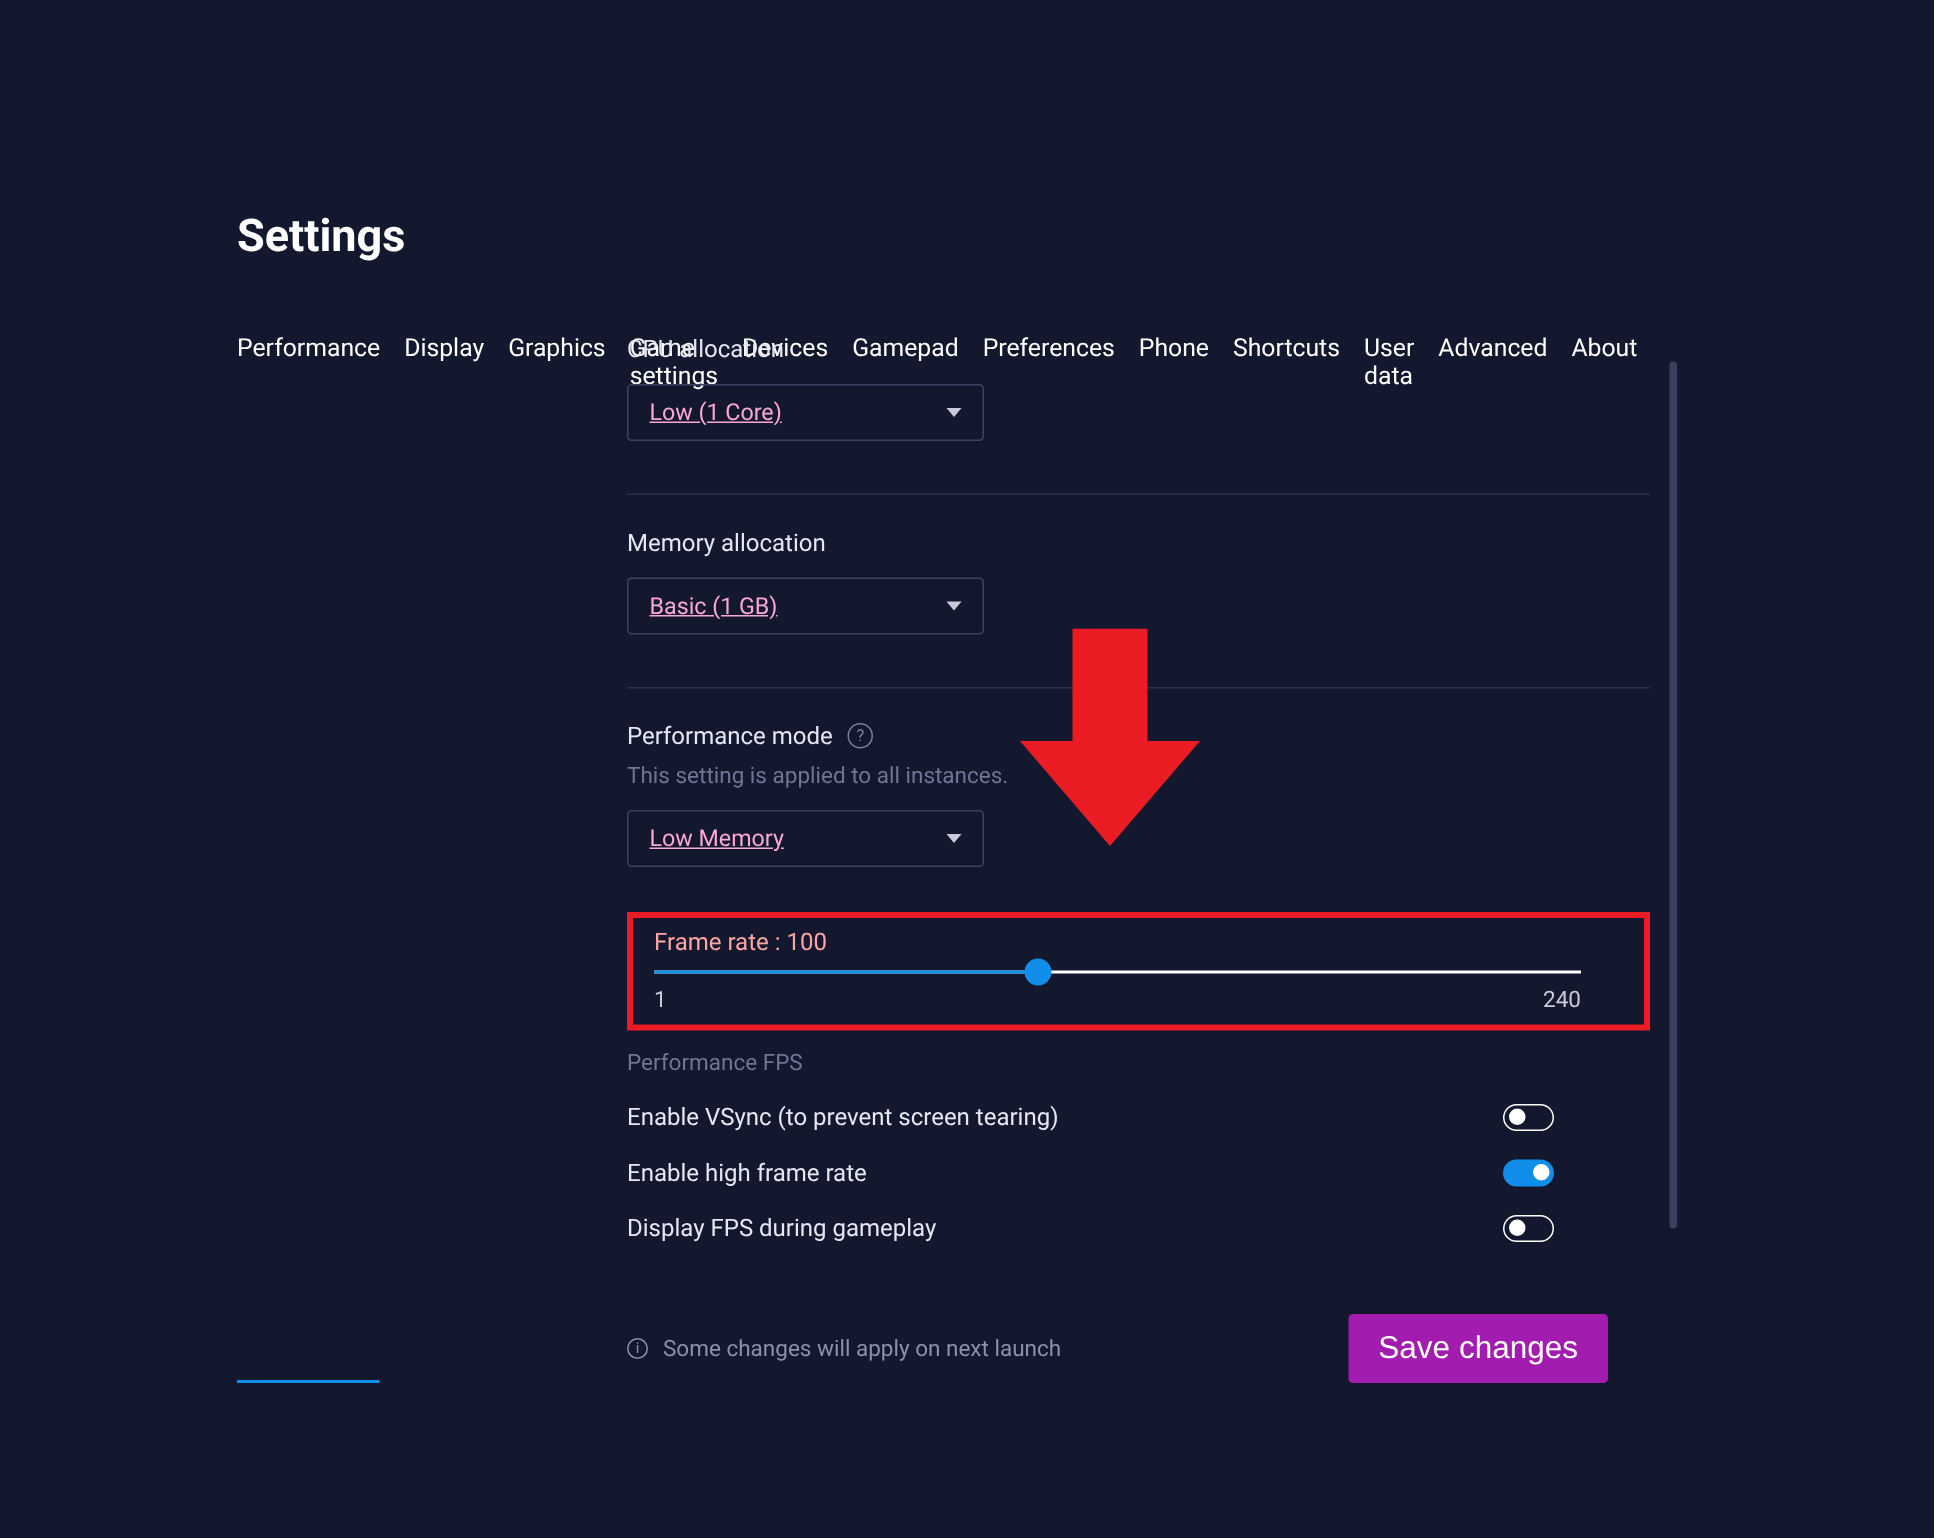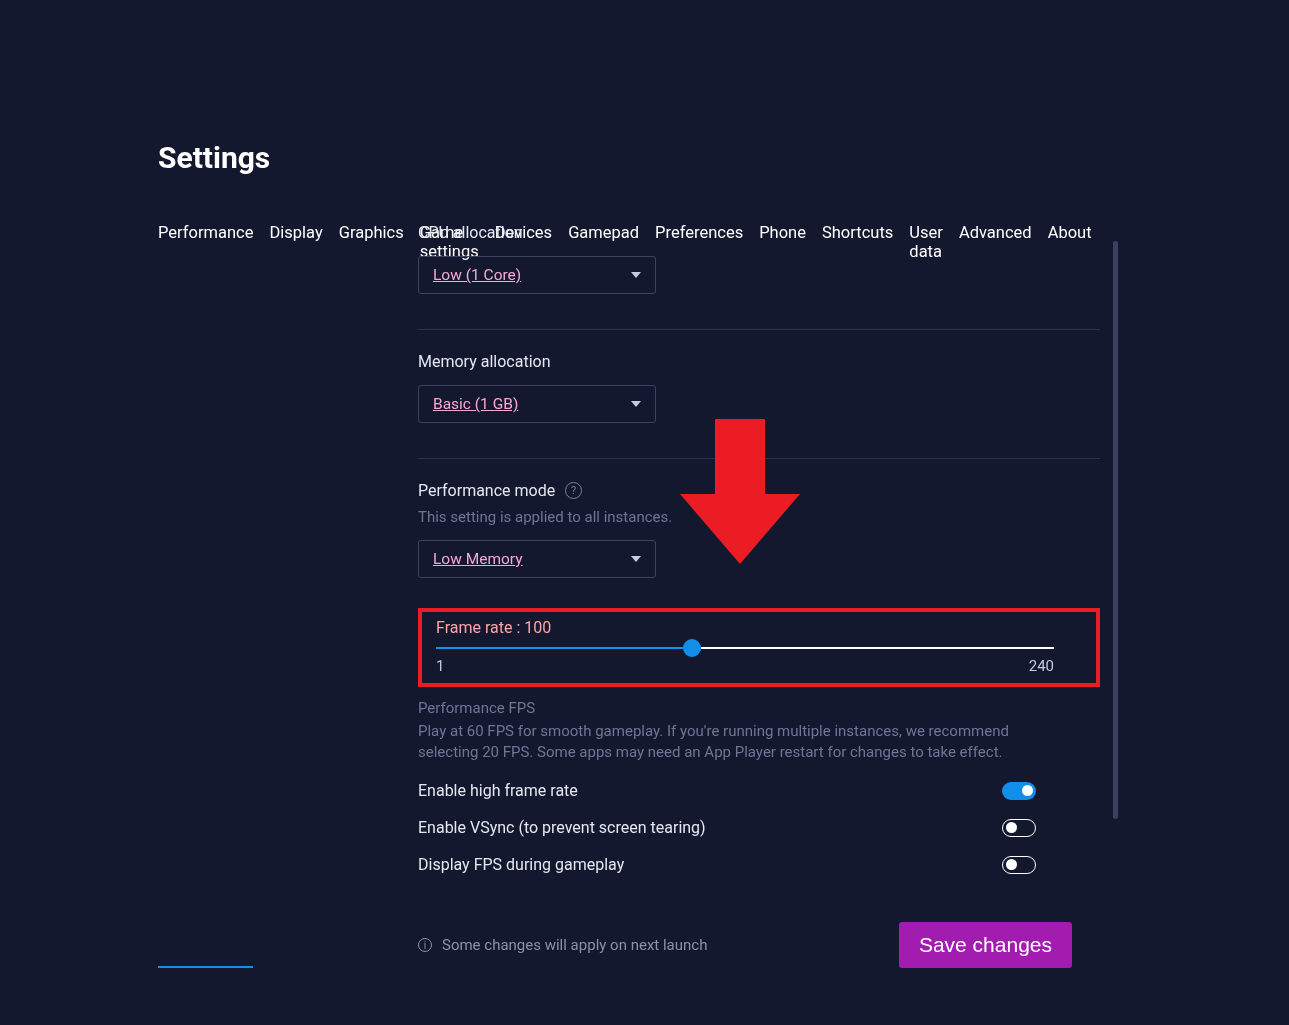--- a/index.html
+++ b/index.html
@@ -258,35 +258,34 @@
             <div class="slider-fill" id="slider-fill" style="width: 255.992px;"></div>
             <div class="slider-thumb" id="slider-thumb" style="left: 255.992px;"></div>
           </div>
           <div class="slider-minmax">
             <span>1</span>
             <span>240</span>
           </div>
         </div>
 
         <div class="recommend-title">Performance FPS</div>
-        <div class="recommend-text" style="width:600px;">Play at 60 FPS for smooth gameplay. If you're running multiple instances, we recommend selecting 20 FPS. Some apps may need an App Player restart for changes to take effect.</div>
-
+
+        <div class="toggle-row">
+          <span class="toggle-label">Enable VSync (to prevent screen tearing)</span>
+          <div class="toggle off">
+              <div class="knob"></div>
+            </div>
+        </div>
         <div class="toggle-row">
           <span class="toggle-label">Enable high frame rate</span>
           <div class="toggle on">
               <div class="knob"></div>
             </div>
         </div>
         <div class="toggle-row">
-          <span class="toggle-label">Enable VSync (to prevent screen tearing)</span>
-          <div class="toggle off">
-              <div class="knob"></div>
-            </div>
-        </div>
-        <div class="toggle-row">
           <span class="toggle-label">Display FPS during gameplay</span>
           <div class="toggle off">
               <div class="knob"></div>
             </div>
         </div>
 
         <div class="footer">
           <div class="footer-note">
             <span class="info-icon">i</span>
             <span>Some changes will apply on next launch</span>

